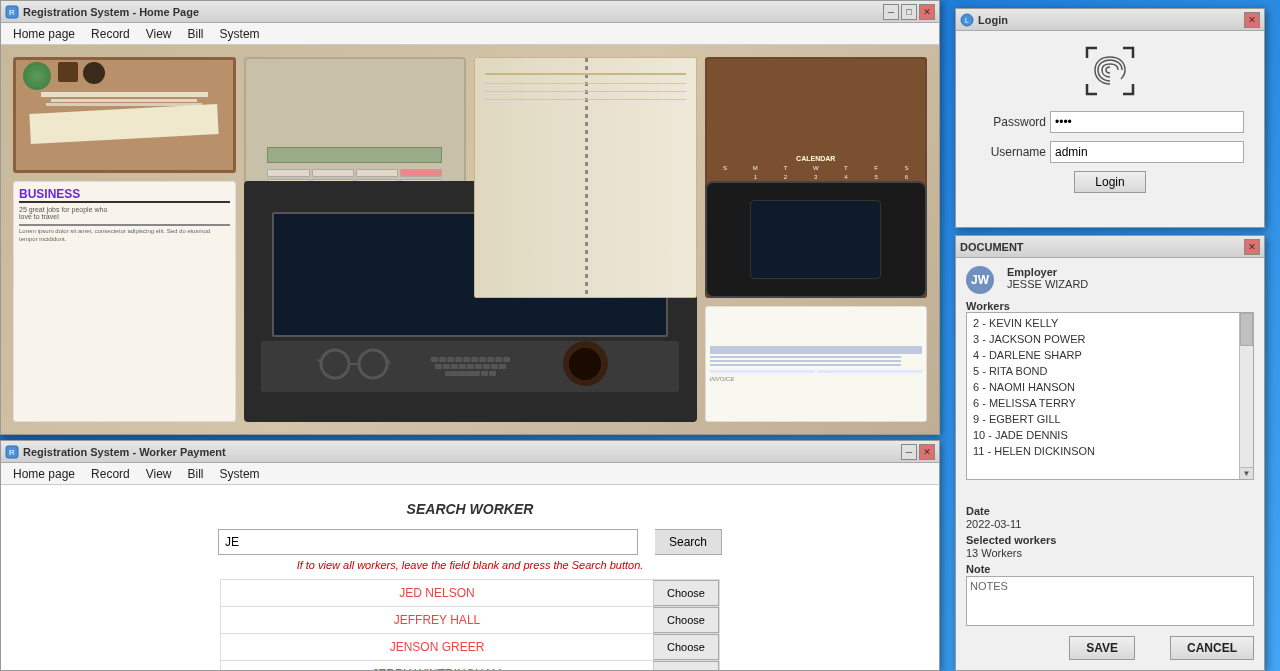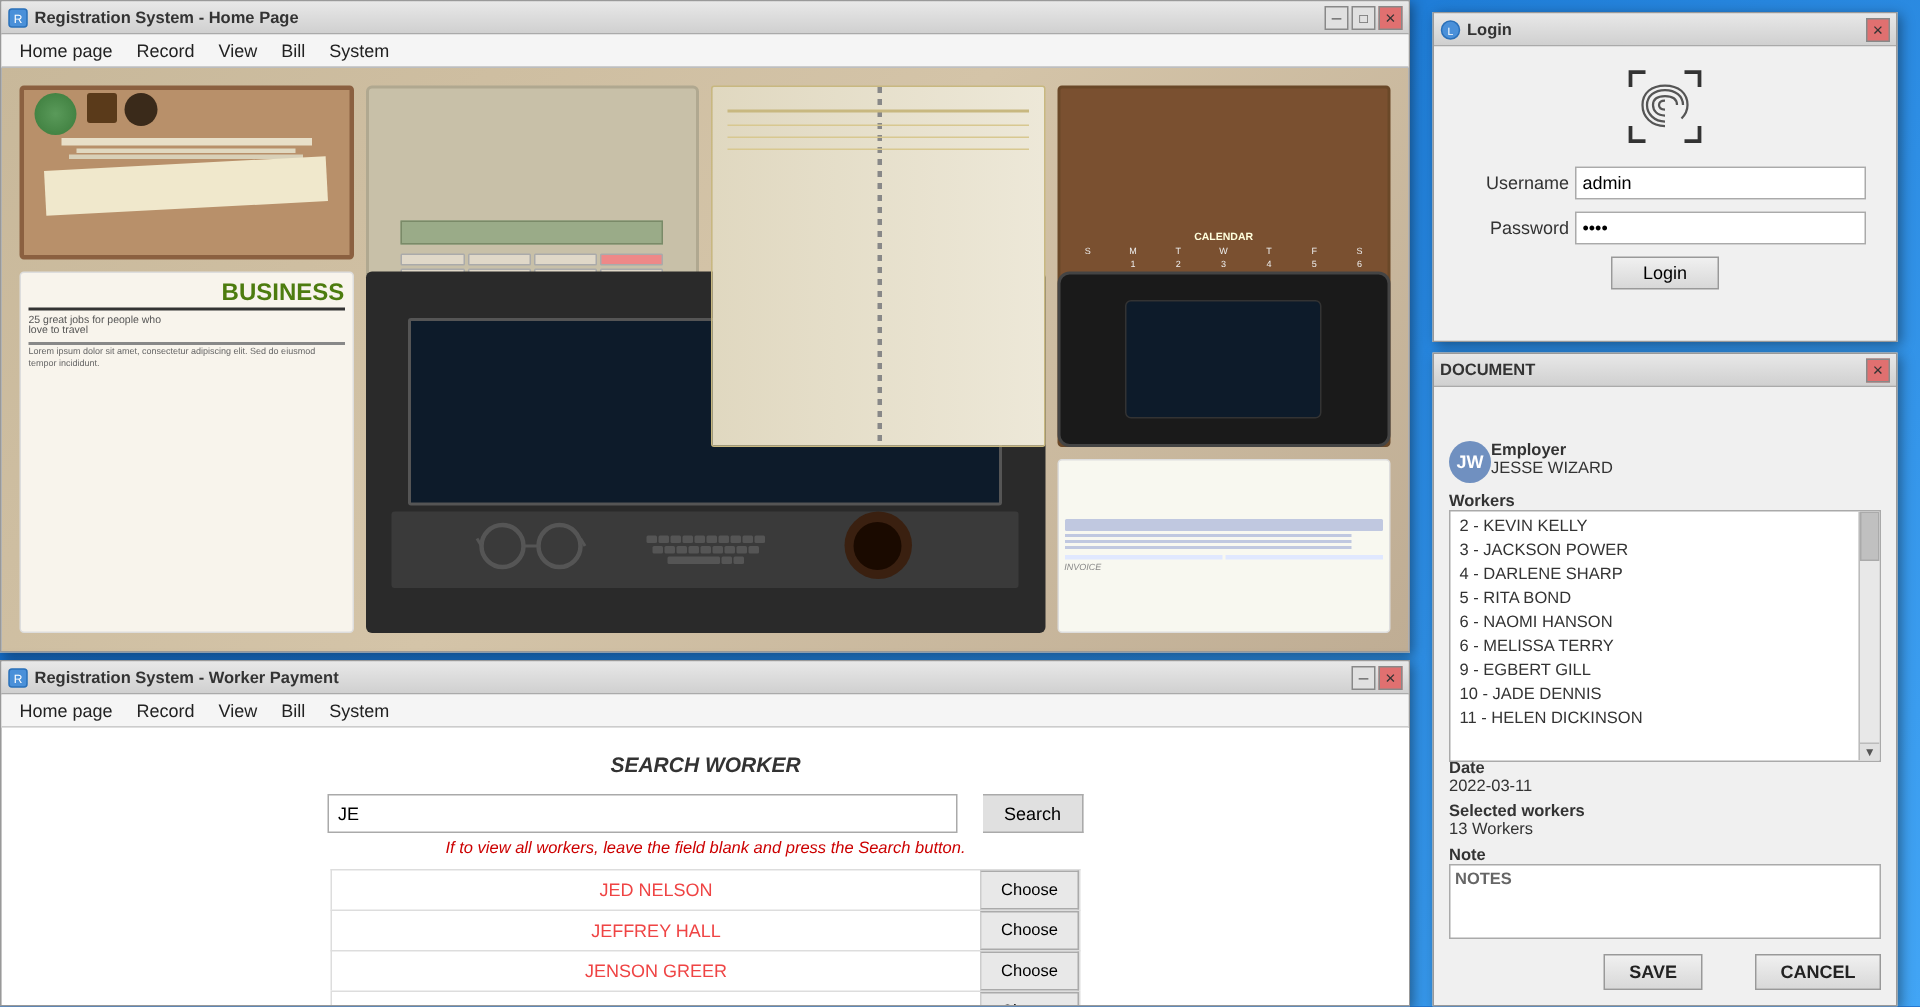--- a/index.html
+++ b/index.html
@@ -425,22 +425,21 @@
       background: #f0f0f0;
       padding: 8px 10px;
       overflow: hidden;
       display: flex;
       flex-direction: column;
       gap: 6px;
     }
     .doc-employer-row {
       display: flex;
       align-items: flex-start;
-      gap: 0;
-      margin-top: 28px;
+      gap: 13px;
     }
     .doc-avatar {
       width: 28px;
       height: 28px;
       border-radius: 50%;
       background: #7090c0;
       flex-shrink: 0;
       display: flex;
       align-items: center;
       justify-content: center;
@@ -485,21 +484,20 @@
       flex-direction: column;
       gap: 3px;
     }
     .doc-note-area {
       border: 1px solid #aaa;
       background: white;
       height: 50px;
       padding: 3px;
       font-size: 11px;
       color: #666;
-      font-weight: bold;
     }
     .doc-footer {
       display: flex;
       justify-content: flex-end;
       gap: 6px;
       padding: 4px 0 2px;
     }
     .doc-btn {
       padding: 4px 16px;
       background: linear-gradient(to bottom, #f0f0f0, #d8d8d8);
@@ -615,21 +613,21 @@
             <div class="planner-cell">15</div>
             <div class="planner-cell">16</div>
             <div class="planner-cell">17</div>
             <div class="planner-cell highlight">18</div>
             <div class="planner-cell">19</div>
             <div class="planner-cell">20</div>
         </div>
       </div>
 
       <div class="desk-item item-business" style="grid-column:1;grid-row:2/4;background:#f8f4ec;border:1px solid #ddd;padding:5px;display:flex;flex-direction:column;align-items:flex-start;justify-content:flex-start;">
-        <div class="mag-title" style="font-size:16px;font-weight:bold;color:#4d7c0f;border-bottom:2px solid #333;width:100%;margin-bottom:3px;text-align:right;">BUSINESS</div>
+        <div class="mag-title" style="font-size:12px;font-weight:bold;color:#6d28d9;border-bottom:2px solid #333;width:100%;margin-bottom:3px;">BUSINESS</div>
         <div style="font-size:7px;color:#555;margin-bottom:2px;">25 great jobs for people who<br>love to travel</div>
         <div style="width:100%;height:2px;background:#888;margin:2px 0;"></div>
         <div style="font-size:6px;color:#666;line-height:1.3;">Lorem ipsum dolor sit amet, consectetur adipiscing elit. Sed do eiusmod tempor incididunt.</div>
       </div>
 
       <div class="desk-item item-laptop" style="grid-column:2/4;grid-row:2/4;background:#2a2a2a;border-radius:4px;flex-direction:column;padding:6px;align-items:center;">
         <div class="laptop-screen" style="width:90%;height:55%;background:#0d1b2a;border:2px solid #555;border-radius:2px;"></div>
         <div style="width:95%;height:22%;background:#3a3a3a;border-radius:2px;display:flex;flex-direction:column;justify-content:center;gap:2px;padding:2px 4px;">
           <div style="display:flex;gap:1px;justify-content:center;">
             <div style="height:5px;width:7px;background:#555;border-radius:1px;"></div>
@@ -772,26 +770,26 @@
 
         <path d="M25 35 C18 35 13 30 13 24 C13 18 18 14 25 14 C32 14 37 18 37 24" stroke="#555" stroke-width="1.5" fill="none"></path>
         <path d="M25 31 C20 31 17 28 17 24 C17 20 20 18 25 18 C30 18 33 20 33 24" stroke="#555" stroke-width="1.5" fill="none"></path>
         <path d="M25 27 C22 27 21 26 21 24 C21 22 22 21 25 21" stroke="#555" stroke-width="1.5" fill="none"></path>
         <path d="M25 24 Q25 24 25 24" stroke="#555" stroke-width="1.5" fill="none"></path>
         <path d="M25 38 C16 38 10 32 10 24 C10 16 16 11 25 11 C34 11 40 16 40 24 C40 28 38 31 36 33" stroke="#555" stroke-width="1.5" fill="none"></path>
       </svg>
     </div>
     <div class="login-form">
       <div class="form-row">
+        <label class="form-label">Password</label>
+        <input class="form-input" type="password" value="••••" style="">
+      </div>
+      <div class="form-row">
         <label class="form-label">Username</label>
         <input class="form-input" type="text" value="admin" style="">
-      </div>
-      <div class="form-row">
-        <label class="form-label">Password</label>
-        <input class="form-input" type="password" value="••••" style="">
       </div>
       <button class="login-btn">Login</button>
     </div>
   </div>
 </div>
 
 <div class="window" id="window-document">
   <div class="title-bar">
     <span class="title-bar-text">DOCUMENT</span>
     <div class="title-bar-controls">

